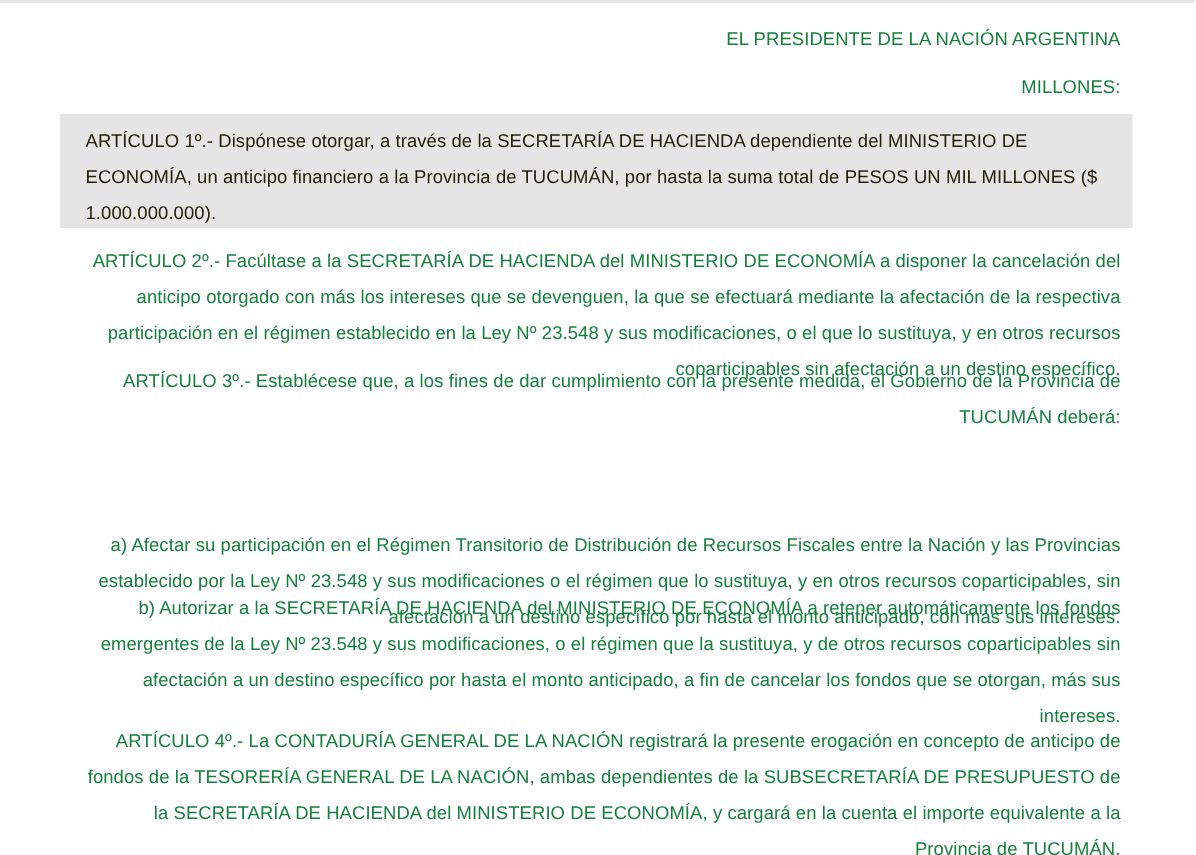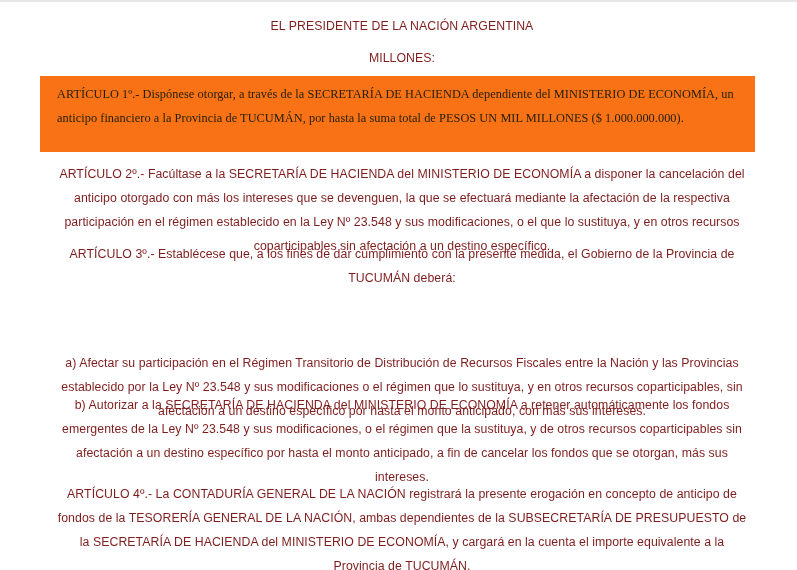--- a/index.html
+++ b/index.html
@@ -41,35 +41,34 @@
     width: 797px;
   }
 
   
   .para {
     position: absolute;
     left: 57px;
     width: 690px;
     font-size: 12.3px;
     line-height: 24px;
-    color: #7f1d1d;
+    color: #15803d;
     letter-spacing: 0.005em;
-    text-align: center;
+    text-align: right;
     white-space: pre-wrap;
   }
 
   
   .highlight-block {
     position: absolute;
     left: 40px;
     top: 76px;
     width: 715px;
     height: 76px;
-    background: #f97316;
-    font-family: Liberation Serif, serif;
+    background: #e5e5e5;
   }
   .highlight-block .para-inner {
     position: absolute;
     left: 17px;
     top: 6px;
     width: 690px;
     font-size: 12.3px;
     line-height: 24px;
     color: #26200a;
     letter-spacing: 0.005em;

